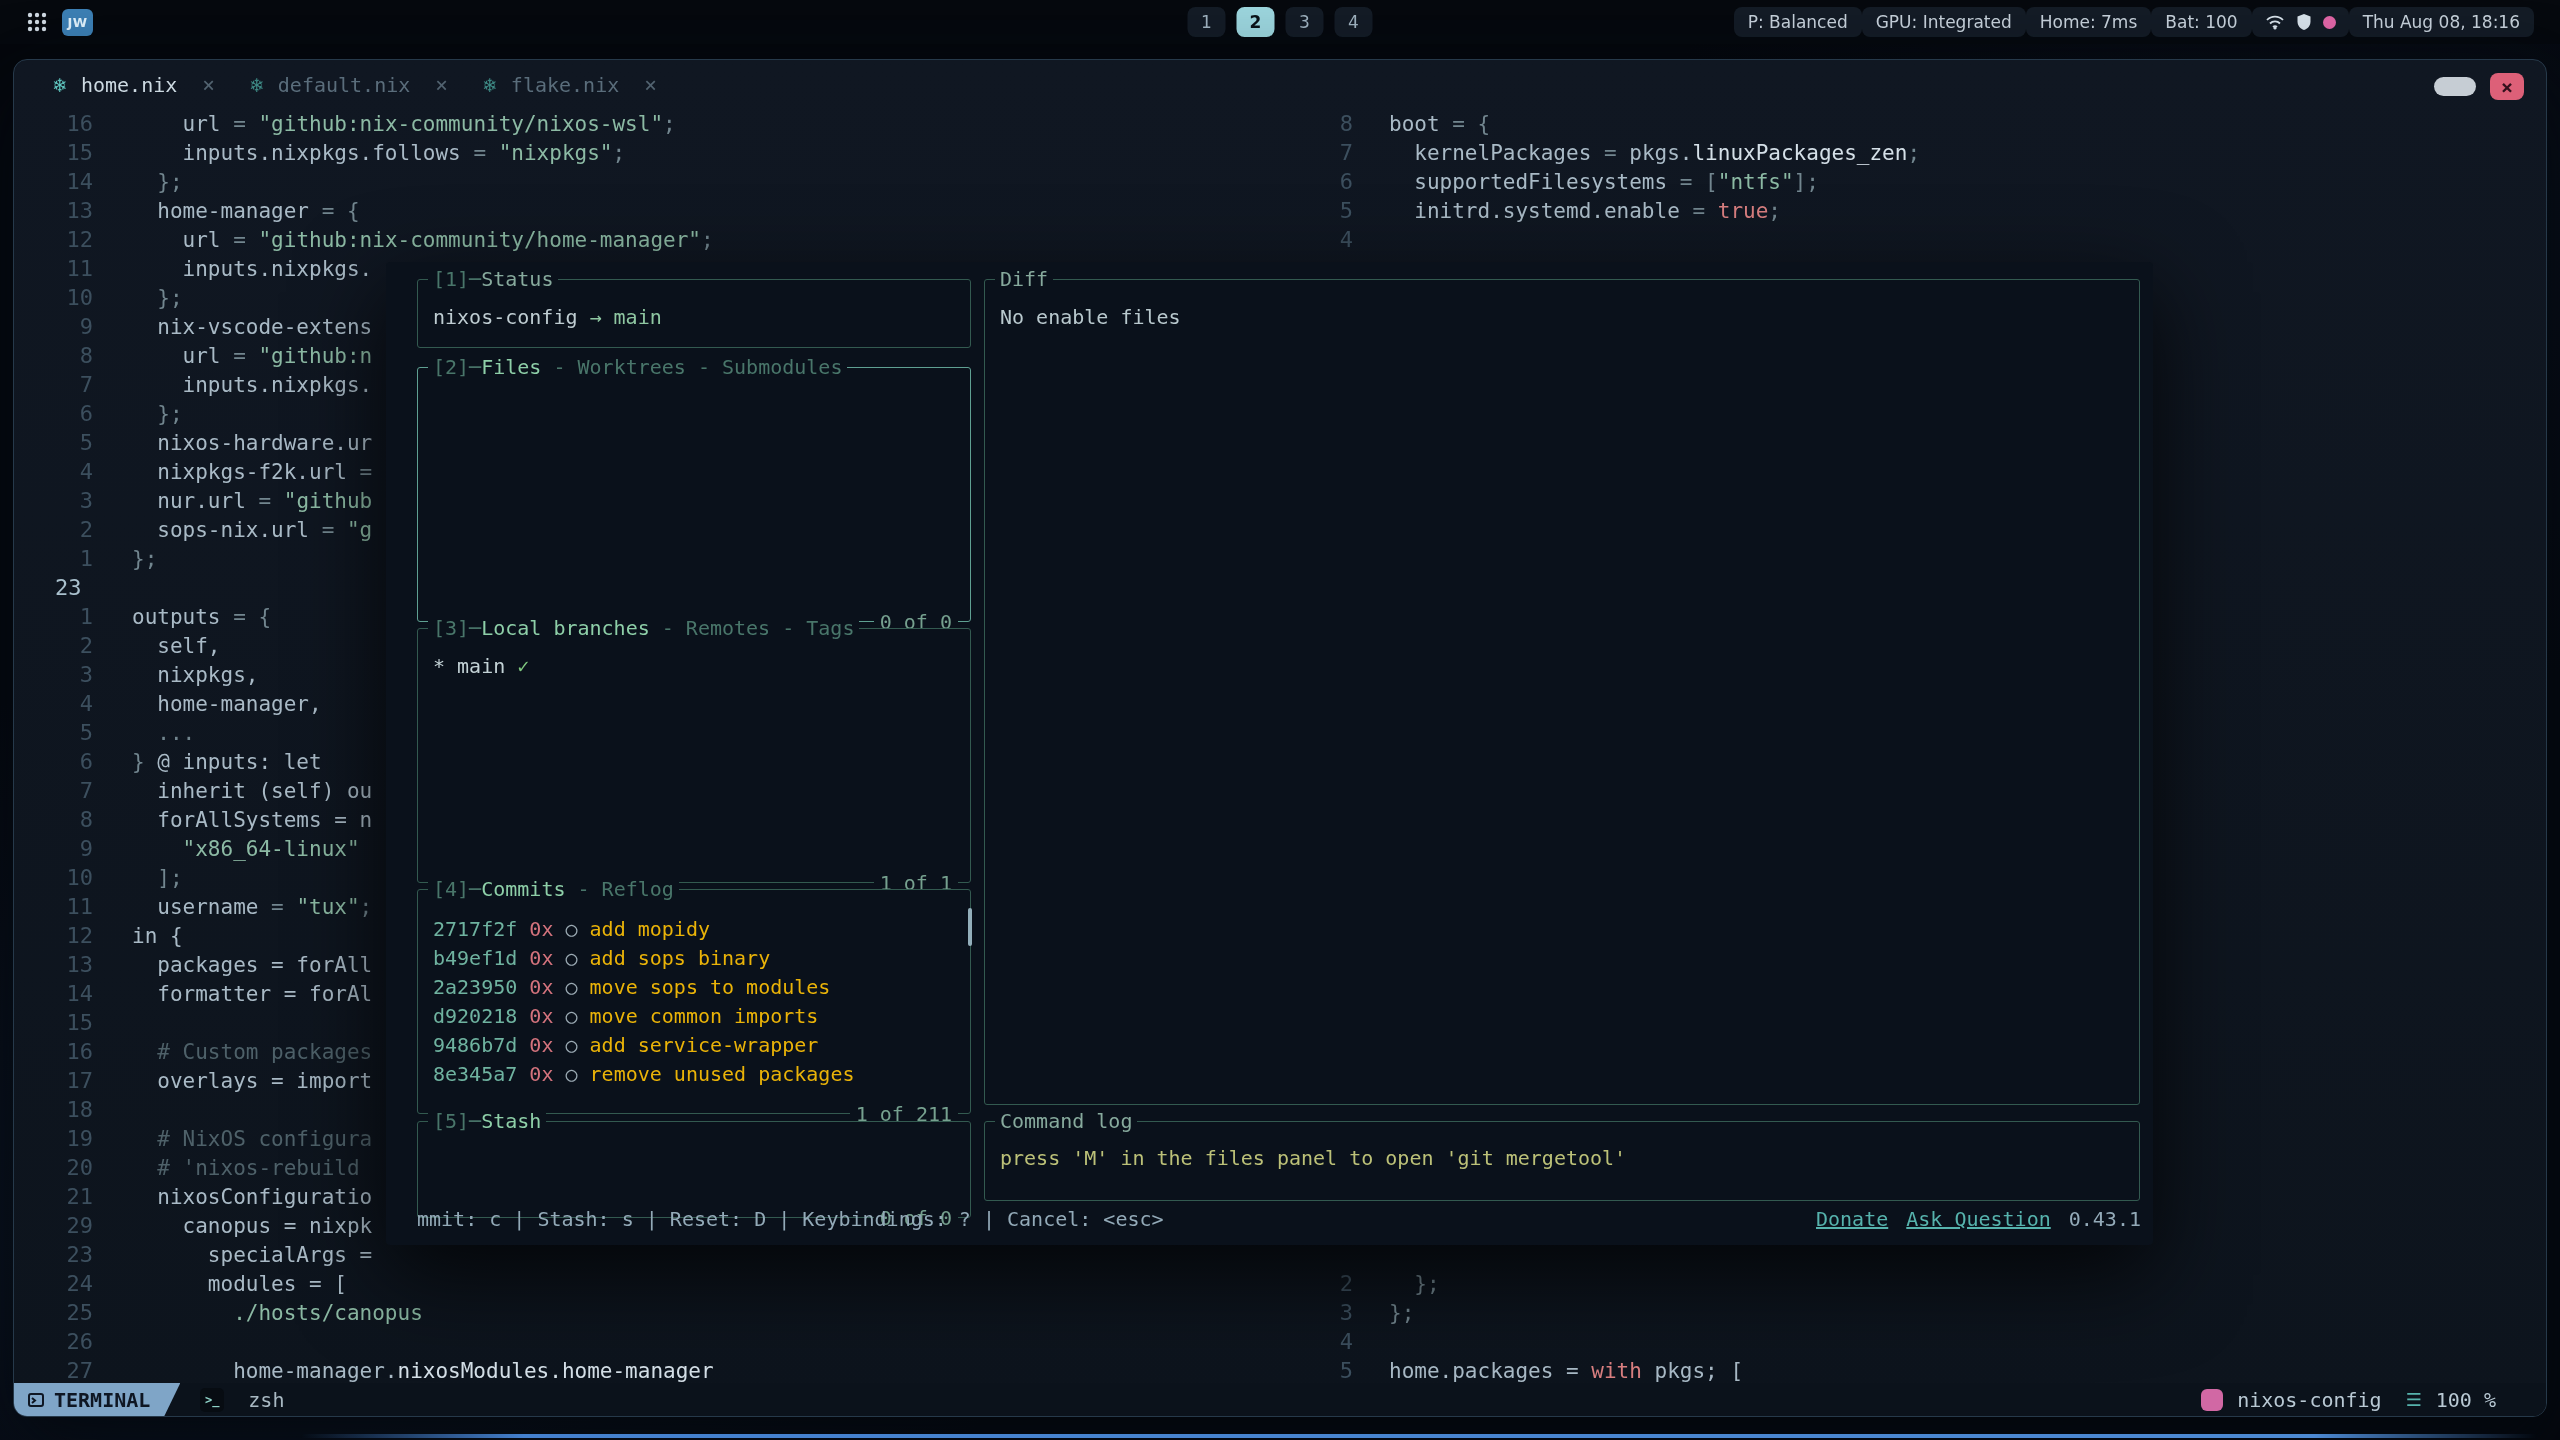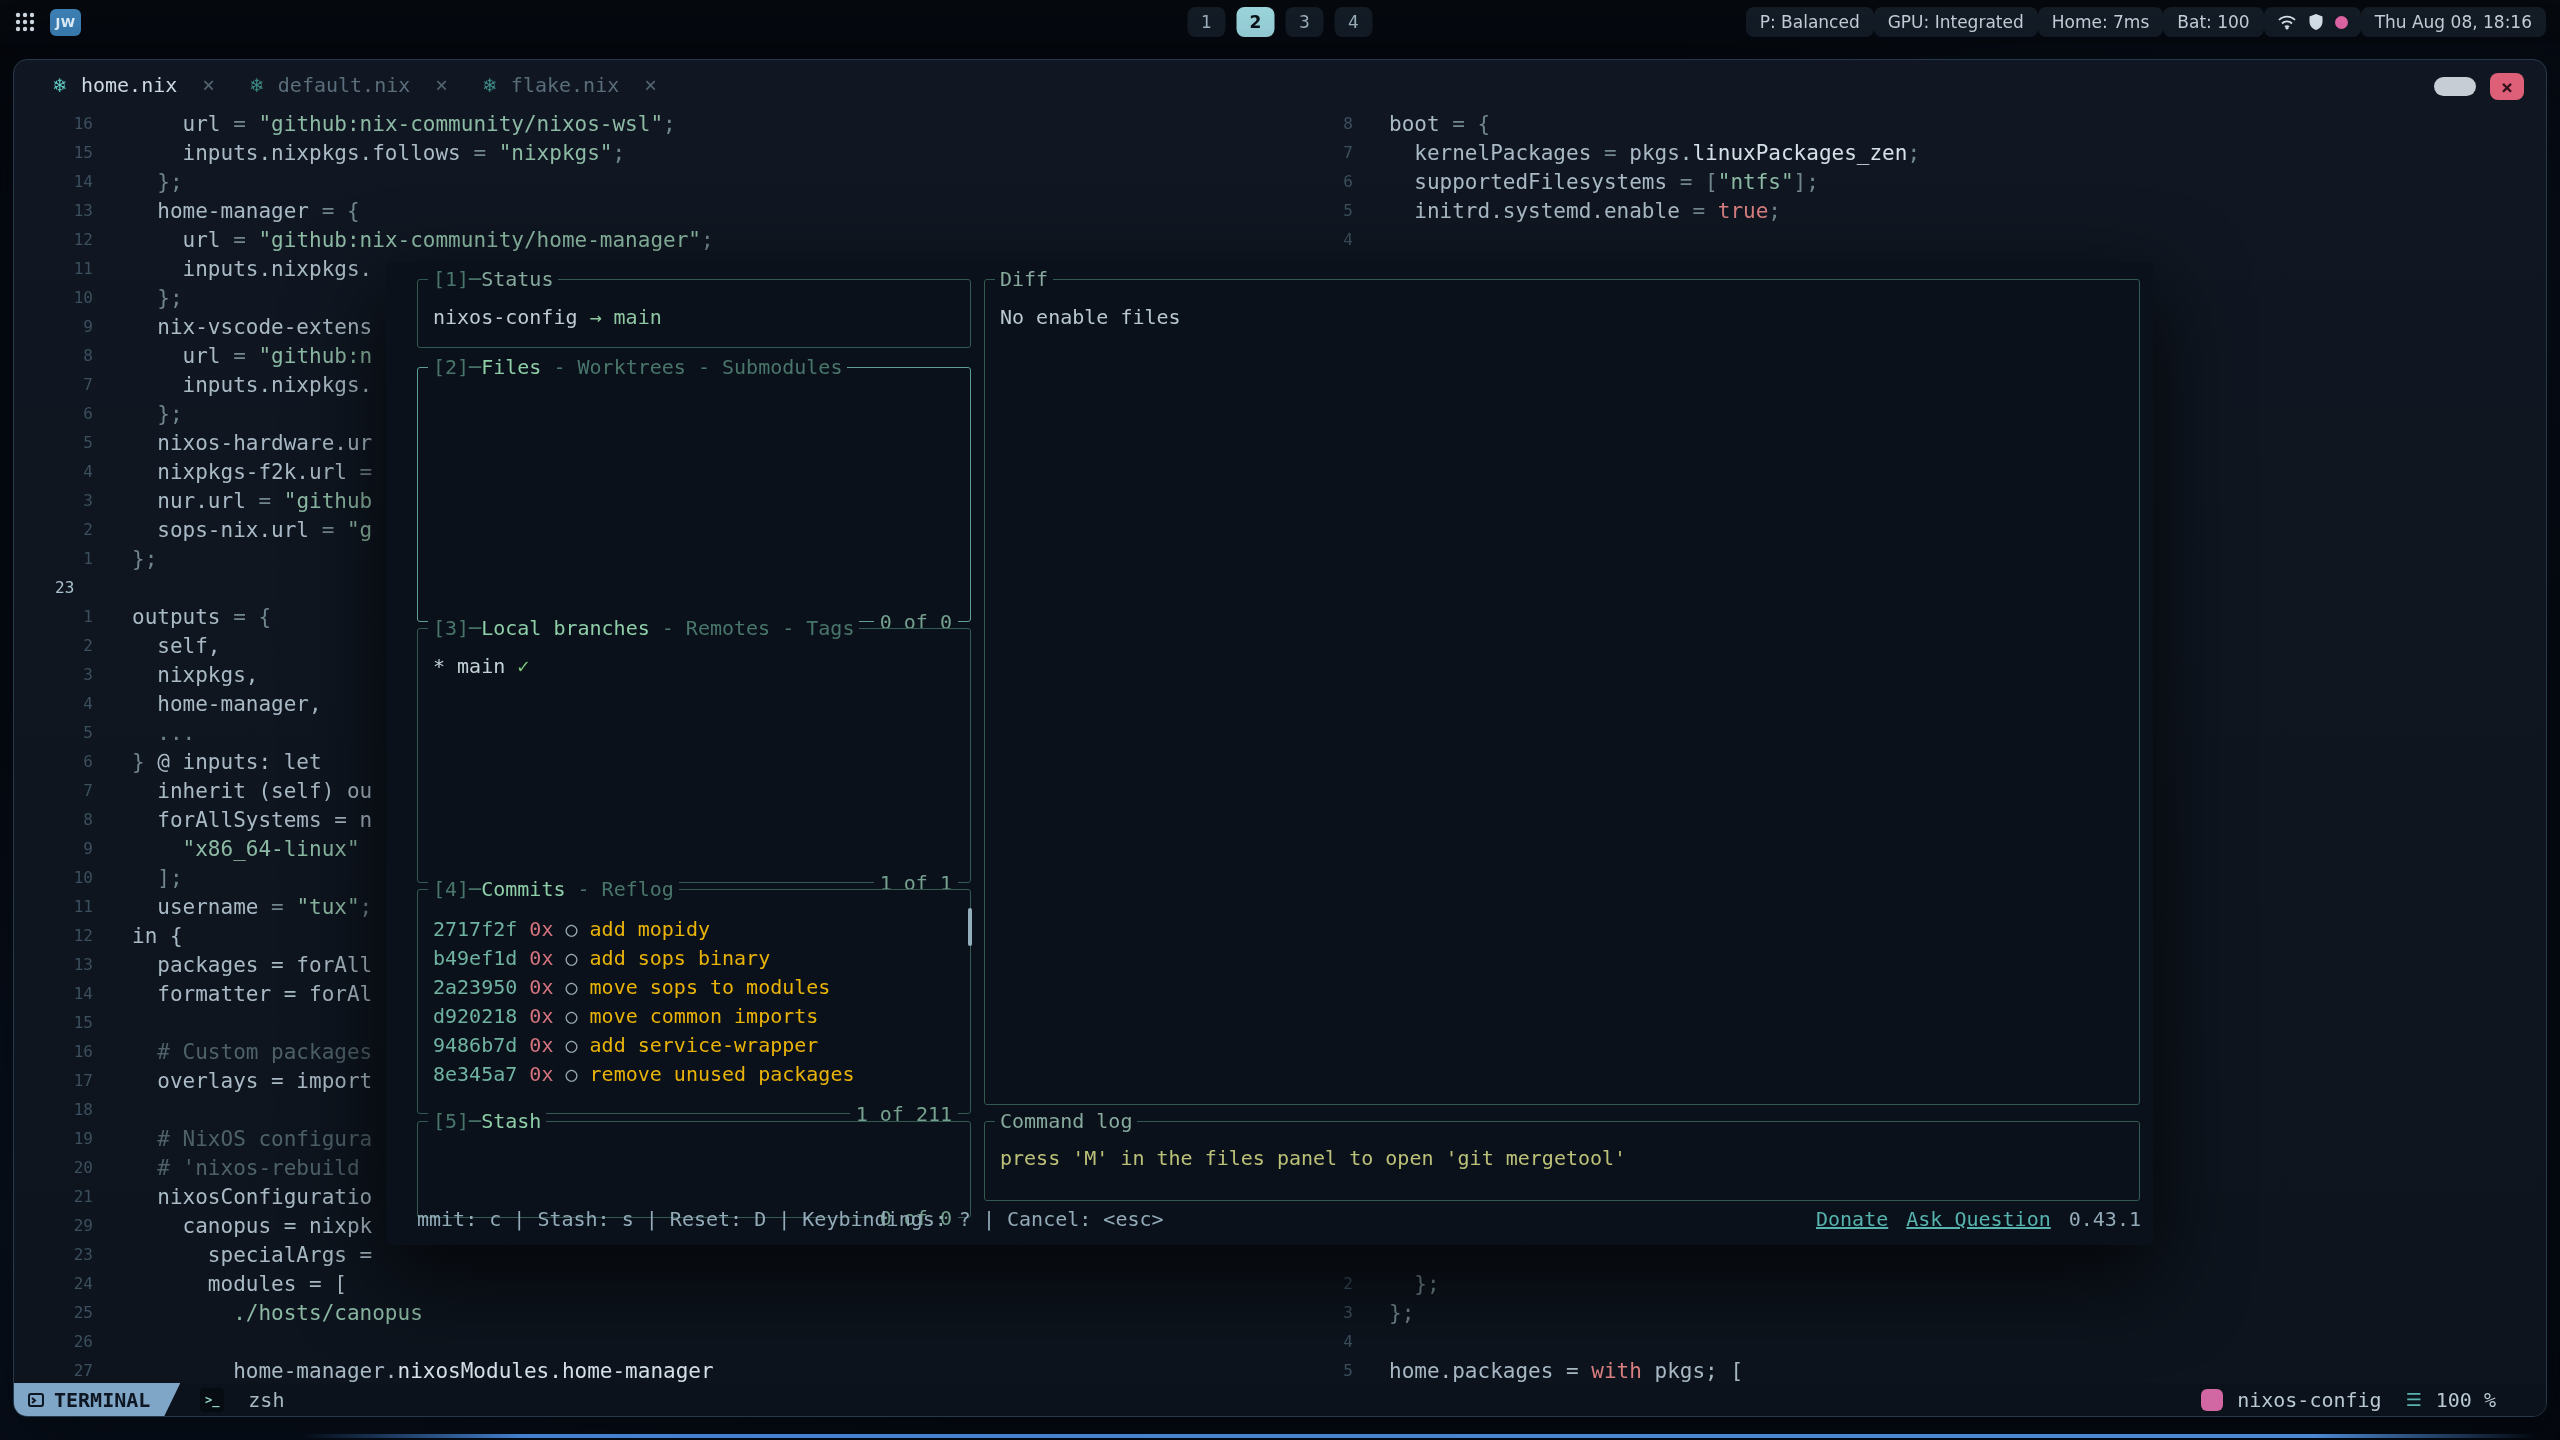--- a/index.html
+++ b/index.html
@@ -6,21 +6,21 @@
   html,body{width:2560px;height:1440px;background:#04060a;overflow:hidden}
   body{font-family:"DejaVu Sans Mono",monospace}
   .screen{position:relative;width:2560px;height:1440px;
     background:
       radial-gradient(1400px 900px at 8% 85%, rgba(28,52,88,.22), transparent 60%),
       radial-gradient(1200px 800px at 92% 15%, rgba(22,40,66,.18), transparent 60%),
       #05070c}
 
   
   .topbar{position:absolute;top:0;left:0;width:100%;height:44px;display:flex;align-items:center;
-    padding:0 14px;background:#06090e;font-family:"DejaVu Sans",sans-serif}
+    padding:0 26px;background:#06090e;font-family:"DejaVu Sans",sans-serif}
   .tb-left{display:flex;align-items:center;gap:14px}
   .launcher{display:flex;align-items:center}
   .logo-badge{width:31px;height:27px;border-radius:6px;background:#3c7fb4;color:#dff0fa;
     font-size:13px;font-weight:bold;display:flex;align-items:center;justify-content:center;letter-spacing:.5px}
   .tb-center{position:absolute;left:50%;transform:translateX(-50%);display:flex;gap:11px}
   .ws{min-width:38px;height:30px;border-radius:8px;background:#141c26;color:#9fb2bf;font-size:17px;
     display:flex;align-items:center;justify-content:center}
   .ws.active{background:#9bd4dc;color:#0b1218;font-weight:bold}
   .tb-right{margin-left:auto;display:flex;align-items:center;}
   .pill{height:30px;display:flex;align-items:center;background:#141c26;border-radius:8px;
@@ -45,21 +45,21 @@
   .pill-btn{width:42px;height:19px;border-radius:10px;background:#c6cdd4;display:inline-block}
   .close-btn{width:34px;height:27px;border-radius:8px;background:#dd6078;color:#33101c;
     display:flex;align-items:center;justify-content:center;font-size:20px;font-weight:bold}
 
   
   .pane{position:absolute}
   .pane.left{top:49px;left:0}
   .pane.rt{top:49px;left:1282px}
   .pane.rb{top:1209px;left:1282px}
   .row{height:29px;display:flex;align-items:center;font-size:21px;white-space:pre}
-  .row .ln{width:38px;margin-left:41px;text-align:right;color:#3c4f5e;font-size:16px;flex:none}
+  .row .ln{width:38px;margin-left:41px;text-align:right;color:#3c4f5e;font-size:22px;flex:none}
   .row.cur .ln{text-align:left;color:#a9c0cd}
   .row .code{margin-left:39px}
   .pane.rt .row .ln,.pane.rb .row .ln{width:57px;margin-left:0}
   .pane.rt .row .code,.pane.rb .row .code{margin-left:36px}
   .tk-d{color:#a9bac6}.tk-s{color:#8cbaa4}.tk-p{color:#72868f}
   .tk-c{color:#4e6169}.tk-k{color:#d97f80}.tk-f{color:#d5e0e8}
 
   
   .lazygit{position:absolute;left:372px;top:202px;width:1767px;height:983px;background:#0a111b;
     border-radius:4px;box-shadow:0 30px 90px rgba(0,0,0,.75);font-size:20px}

